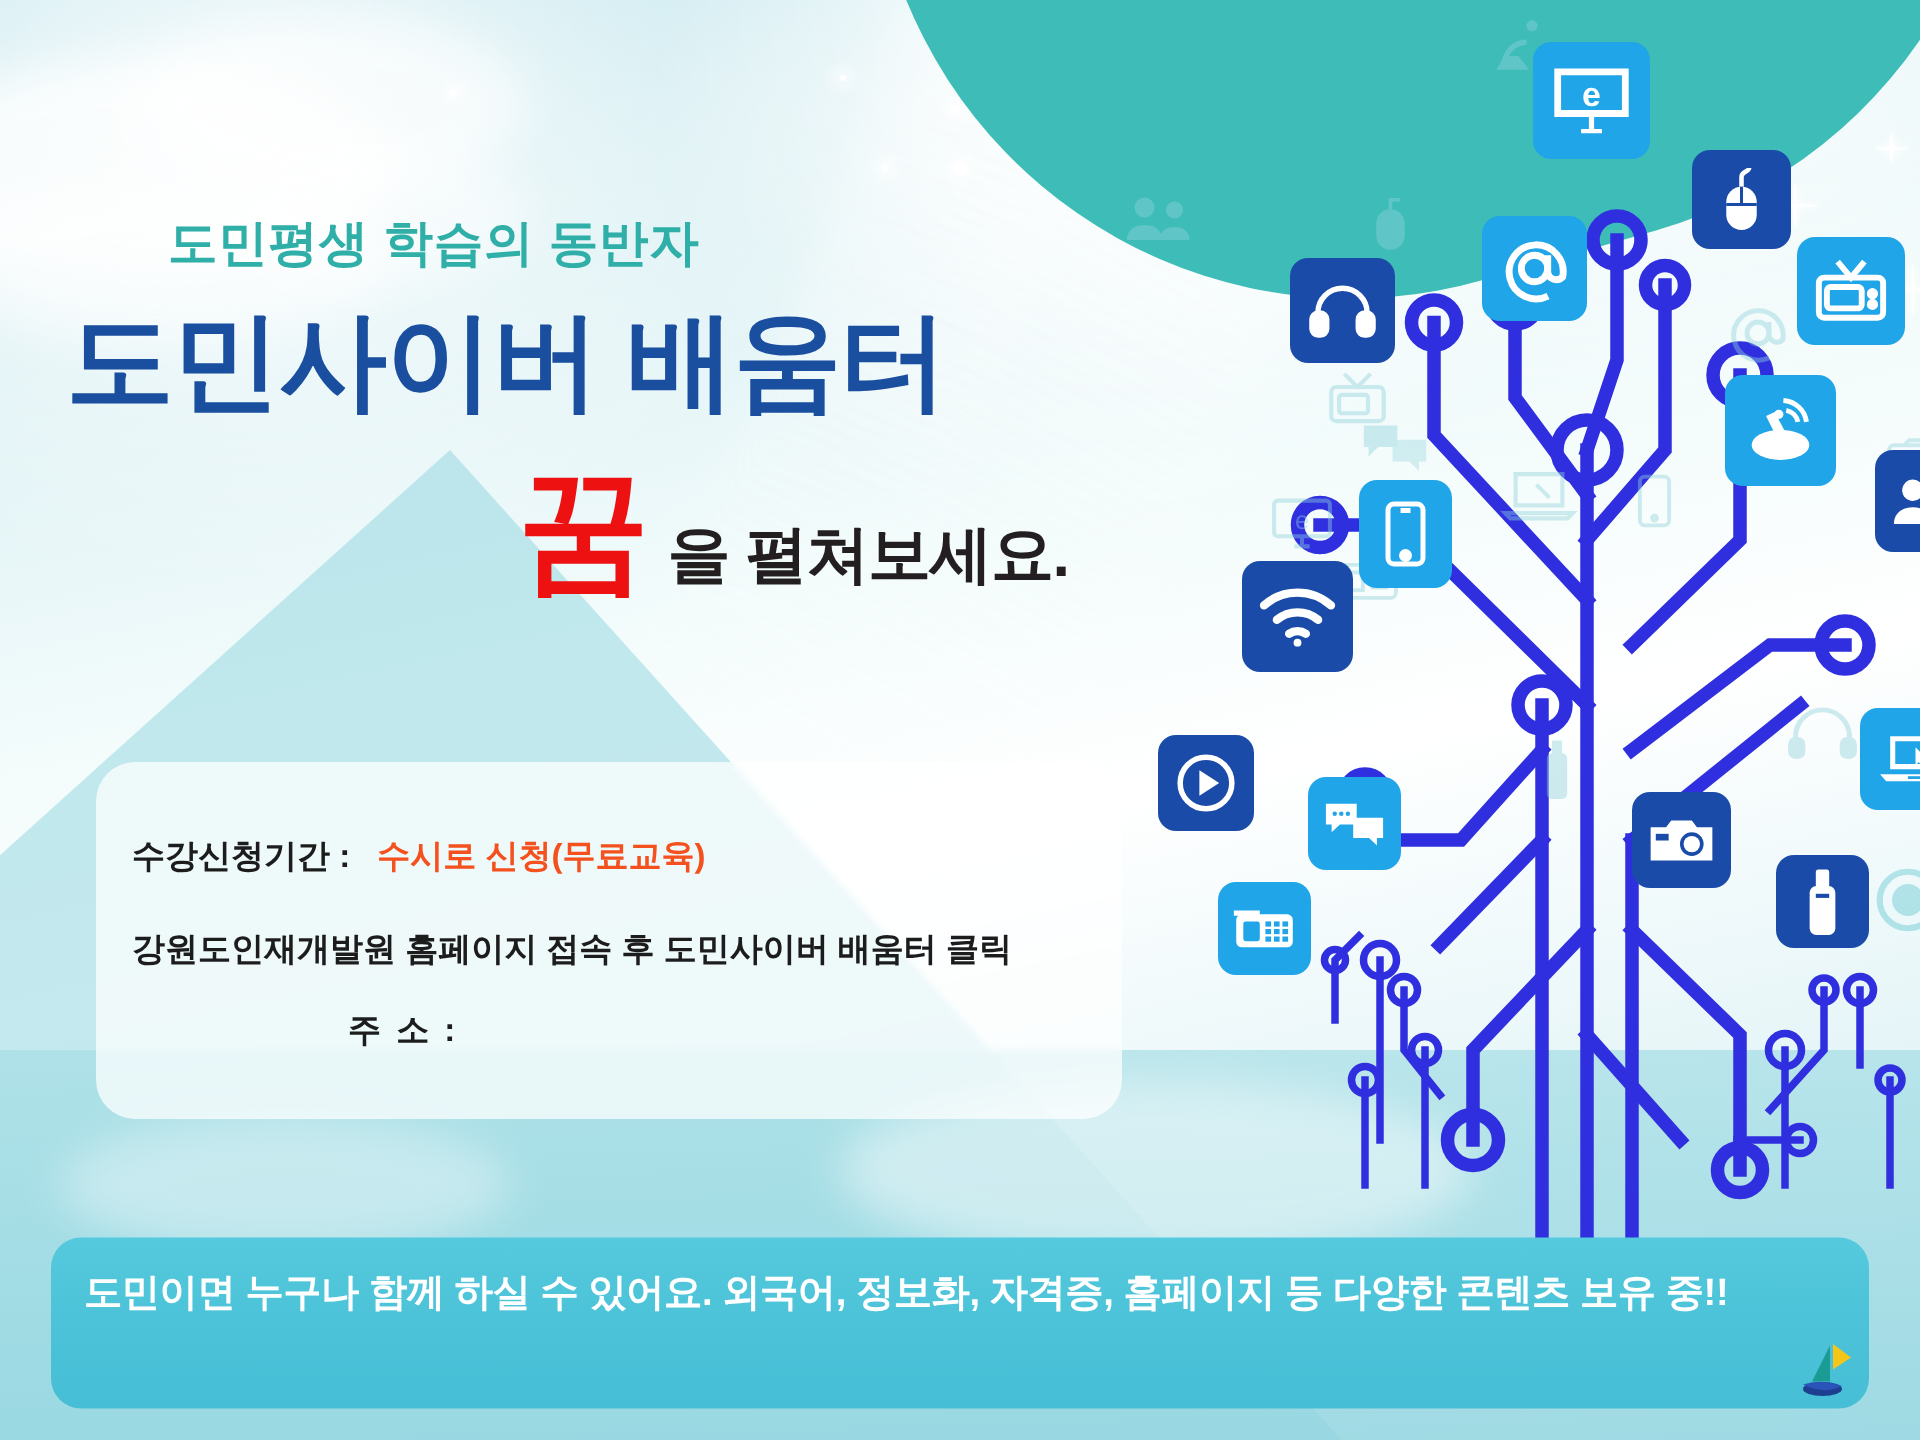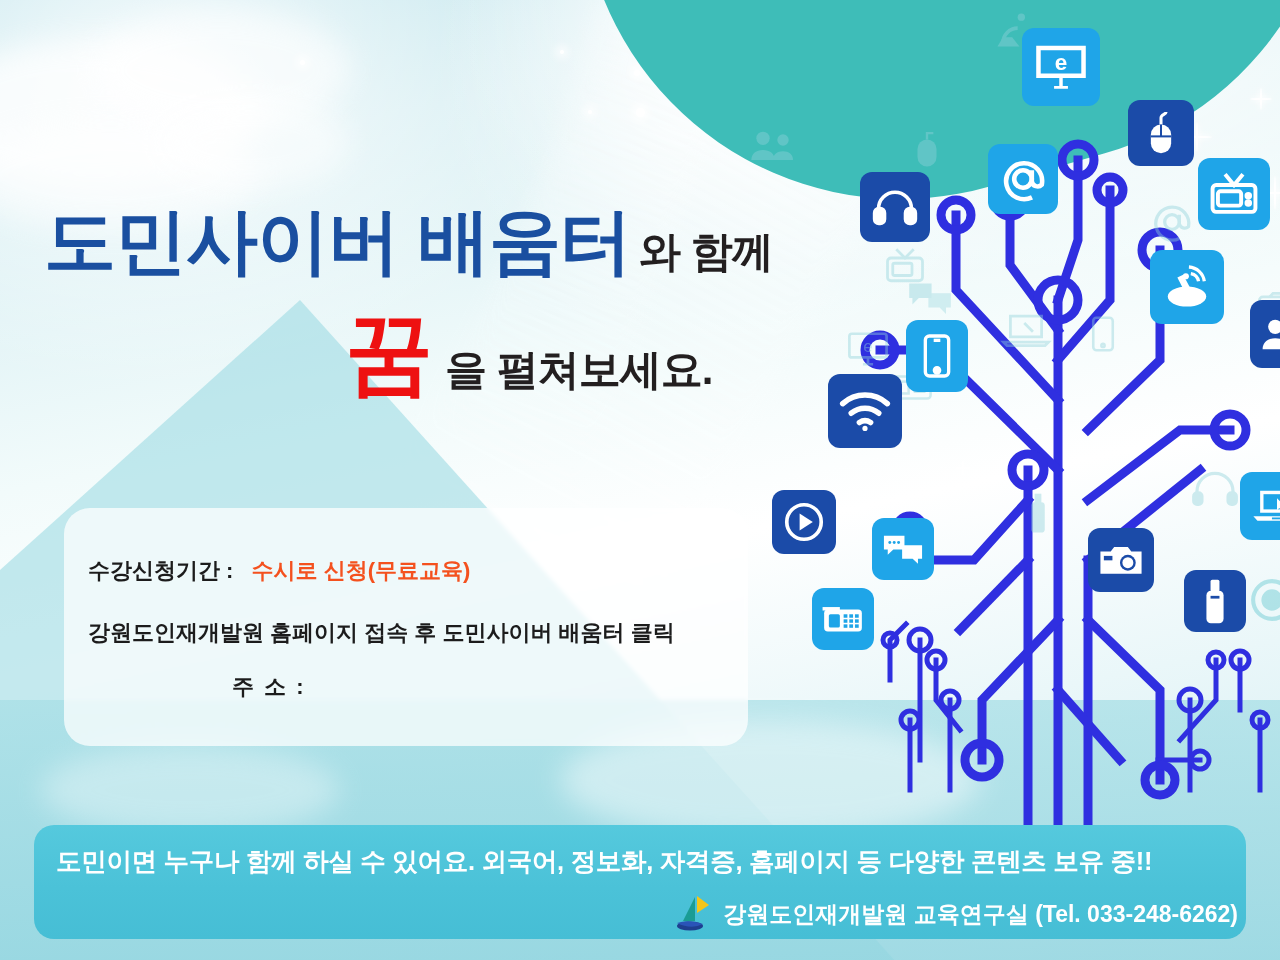--- a/index.html
+++ b/index.html
@@ -461,24 +461,24 @@
     <div class="tile navy" style="left:490px; top:300px; width:72px; height:68px;">
       <svg width="52" height="36" viewBox="0 0 32 22" fill="#fff">
         <circle cx="9.4" cy="6.6" r="4.4"></circle>
           <path d="M1.6 20.4c0-4.4 3.4-6.8 7.8-6.8s7.8 2.4 7.8 6.8z"></path>
         <circle cx="22.4" cy="7.4" r="3.8"></circle>
           <path d="M15.6 20.4c0-3.8 3-5.8 6.8-5.8s6.8 2 6.8 5.8z"></path>
       </svg>
     </div>
   </div>
 
+  <div class="tagline">도민평생 학습의 동반자</div>
 
   <div class="title-row">
     <span class="title-main">도민사이버 배움터</span>
-    <span class="title-suffix">와 함께</span>
   </div>
 
   <div class="dream-row">
     <span class="dream-word">꿈</span>
     <span class="dream-tail">을 펼쳐보세요.</span>
   </div>
 
   <div class="info-card"></div>
 
   <div class="info-line l2">강원도인재개발원 홈페이지 접속 후 도민사이버 배움터 클릭</div>
@@ -495,16 +495,15 @@
 
   <div class="banner-line">도민이면 누구나 함께 하실 수 있어요.  외국어, 정보화, 자격증, 홈페이지 등 다양한 콘텐츠 보유 중!!</div>
 
   <div class="banner-org">
     <svg class="boat-logo" viewBox="0 0 42 42">
       <path d="M24 4 L24 28 L12 28 Z" fill="#1a9c94"></path>
       <path d="M26 3 L38 12 L26 20 Z" fill="#f5c518"></path>
       <ellipse cx="19" cy="33" rx="13" ry="4.6" fill="#1e3f8f"></ellipse>
       <path d="M6 30 Q18 26 32 31 Q20 37 6 30 Z" fill="#2a54b8"></path>
     </svg>
-    <span>강원도인재개발원 교육연구실 (Tel. 033-248-6262)</span>
   </div>
 
 </div>
 
 </body></html>

